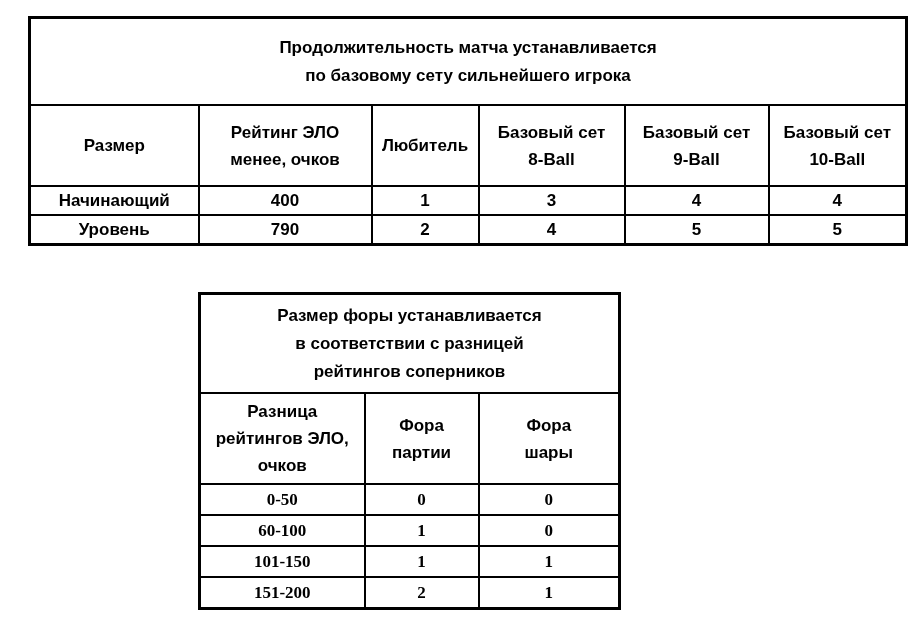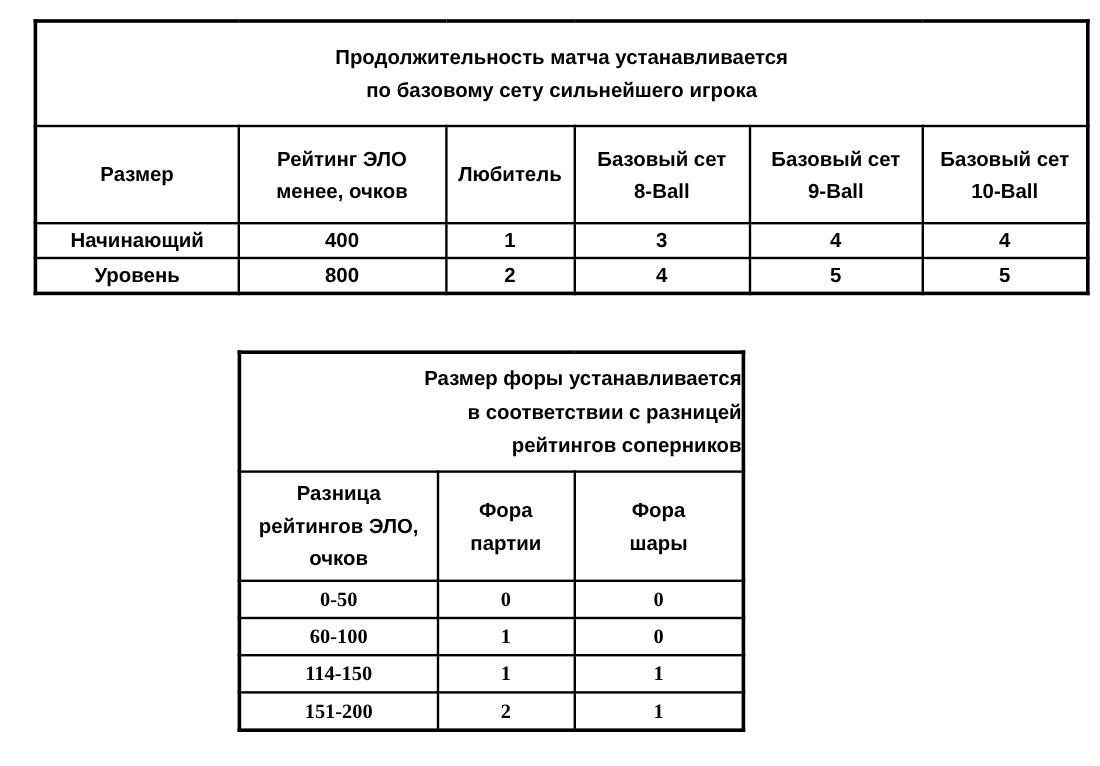--- a/index.html
+++ b/index.html
@@ -12,21 +12,21 @@
   table{border:3px solid #000;}
   td{
     border:2px solid #000;text-align:center;vertical-align:middle;
     white-space:pre-line;font-size:17px;padding:0;overflow:hidden;
   }
   .t1{left:28px;top:16px;width:877px;}
   .t2{left:198px;top:292px;width:420px;}
   .t1 .title-row td{height:85px;line-height:28px;}
   .t1 .header-row td{height:79px;line-height:27px;}
   .t1 .data-row td{height:27px;line-height:27px;}
-  .t2 .title-row td{height:97px;line-height:28px;text-align:right;}
+  .t2 .title-row td{height:97px;line-height:28px;}
   .t2 .header-row td{height:89px;line-height:27px;}
   .t2 .data-row td{height:29px;line-height:29px;font-family:Liberation Serif, serif;}
 </style>
 </head>
 <body>
 
 <div class="page">
 
   <table class="t1">
     <colgroup>
@@ -57,21 +57,21 @@
     <tr class="data-row">
       <td>Начинающий</td>
       <td>400</td>
       <td>1</td>
       <td>3</td>
       <td>4</td>
       <td>4</td>
     </tr>
     <tr class="data-row">
       <td>Уровень</td>
-      <td>800</td>
+      <td>790</td>
       <td>2</td>
       <td>4</td>
       <td>5</td>
       <td>5</td>
     </tr>
   </tbody>
     </table>
 
   <table class="t2">
     <colgroup>
@@ -98,21 +98,21 @@
       <td>0-50</td>
       <td>0</td>
       <td>0</td>
     </tr>
     <tr class="data-row">
       <td>60-100</td>
       <td>1</td>
       <td>0</td>
     </tr>
     <tr class="data-row">
-      <td>114-150</td>
+      <td>101-150</td>
       <td>1</td>
       <td>1</td>
     </tr>
     <tr class="data-row">
       <td>151-200</td>
       <td>2</td>
       <td>1</td>
     </tr>
   </tbody>
     </table>

